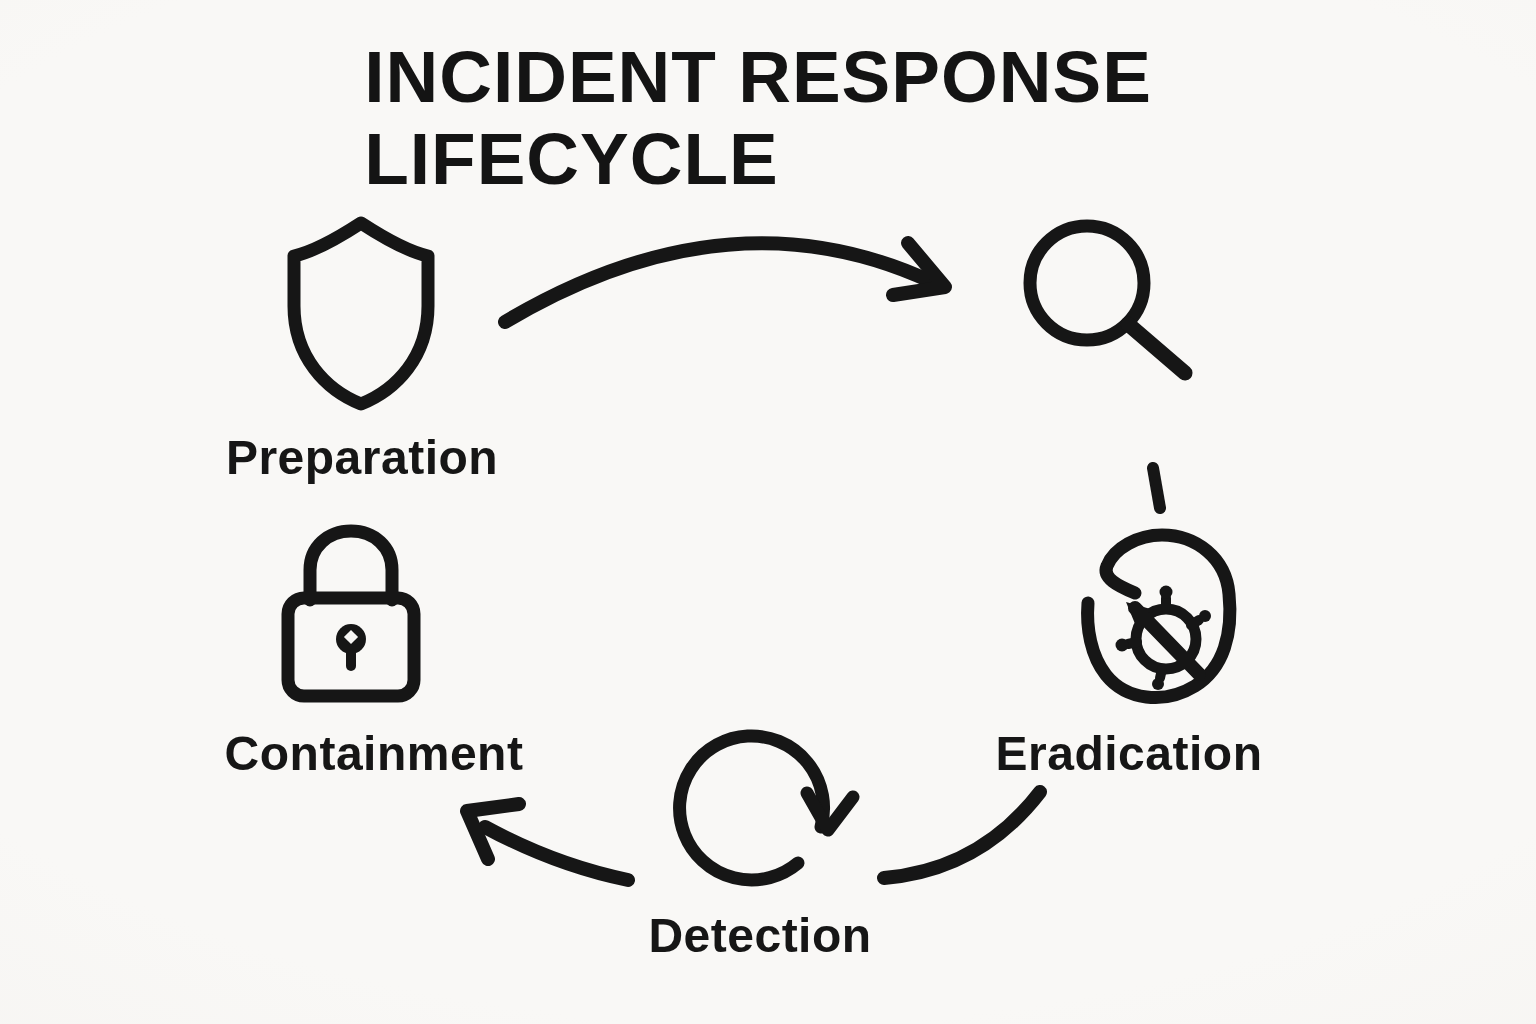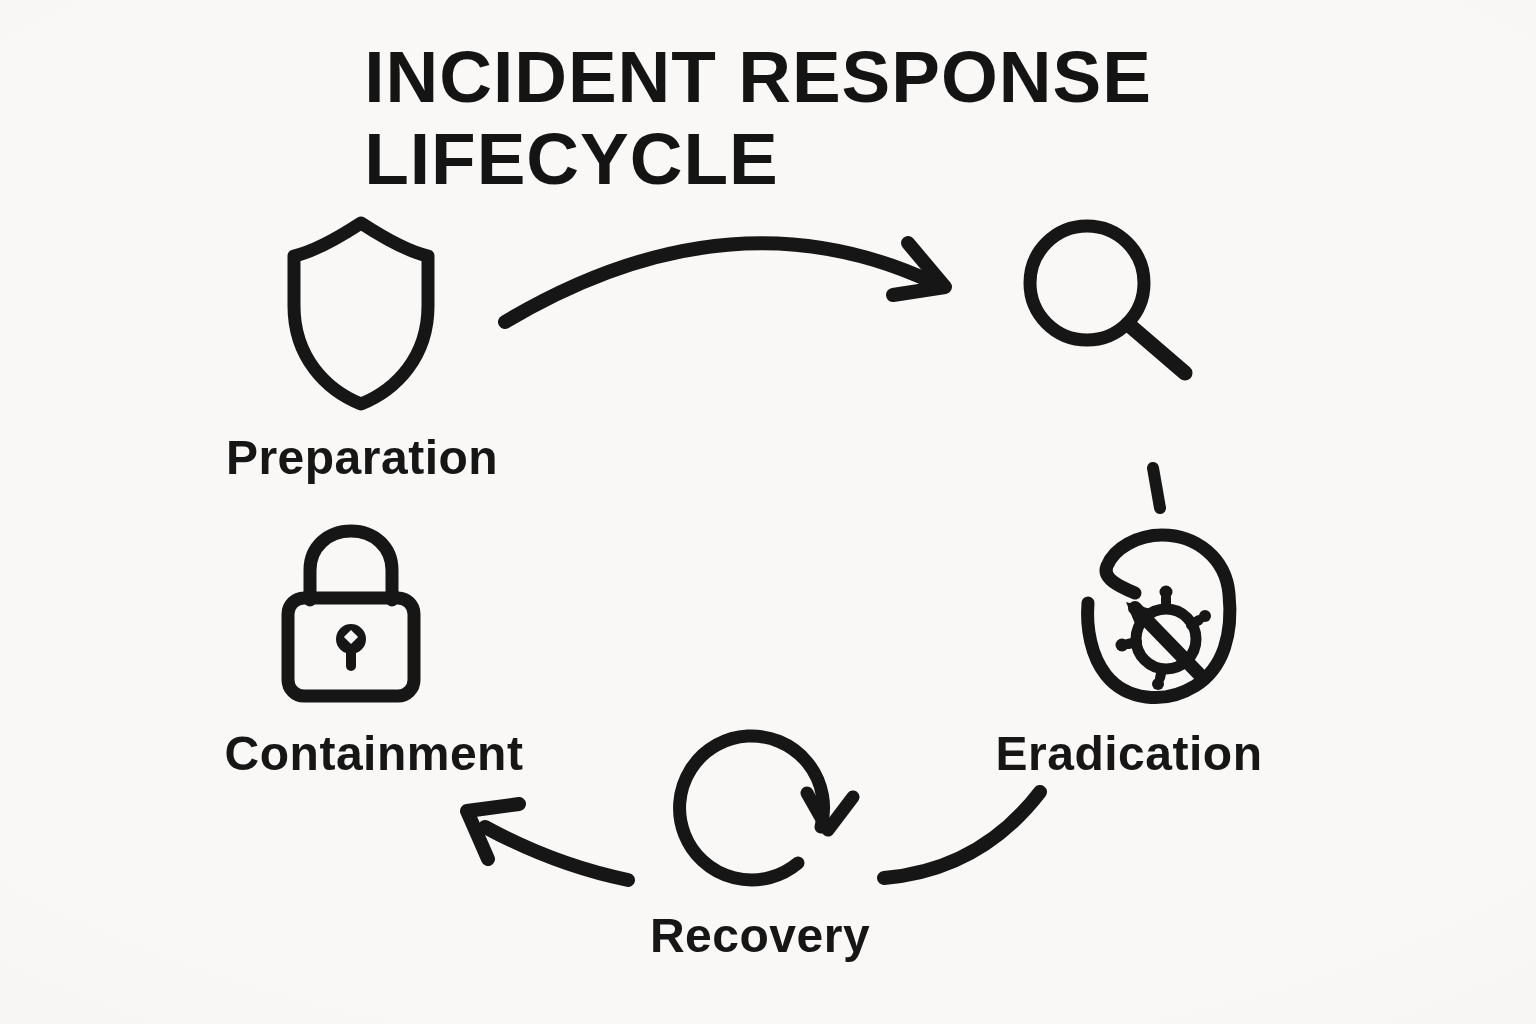--- a/index.html
+++ b/index.html
@@ -103,21 +103,21 @@
       <path d="M172 14 Q112 92 16 100"></path>
     </svg>
   </div>
 
   <div class="icon-box" style="left:660px; top:720px;">
     <svg width="200" height="178" viewBox="0 0 200 178" fill="none" stroke="#161616" stroke-width="13" stroke-linecap="round" stroke-linejoin="round">
       <path d="M138 143 A72 72 0 1 1 161 107"></path>
       <polyline points="147,73 168,110 193,77"></polyline>
     </svg>
   </div>
-  <div class="stage-label" style="left:760px; top:908px;">Recovery</div>
+  <div class="stage-label" style="left:760px; top:908px;">Detection</div>
 
   <div class="icon-box" style="left:452px; top:793px;">
     <svg width="190" height="105" viewBox="0 0 190 105" fill="none" stroke="#161616" stroke-width="14" stroke-linecap="round" stroke-linejoin="round">
       <path d="M176 87 Q103 72 33 34"></path>
       <polyline points="67,11 15,18 36,66"></polyline>
     </svg>
   </div>
 
   <div class="icon-box" style="left:280px; top:518px;">
     <svg width="142" height="185" viewBox="0 0 142 185" fill="none" stroke="#161616" stroke-width="13" stroke-linecap="round" stroke-linejoin="round">

